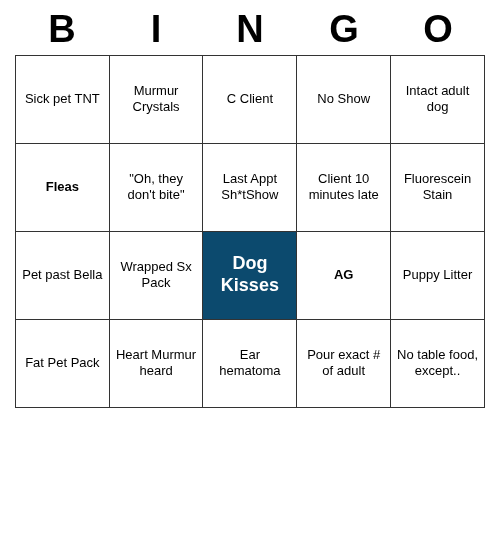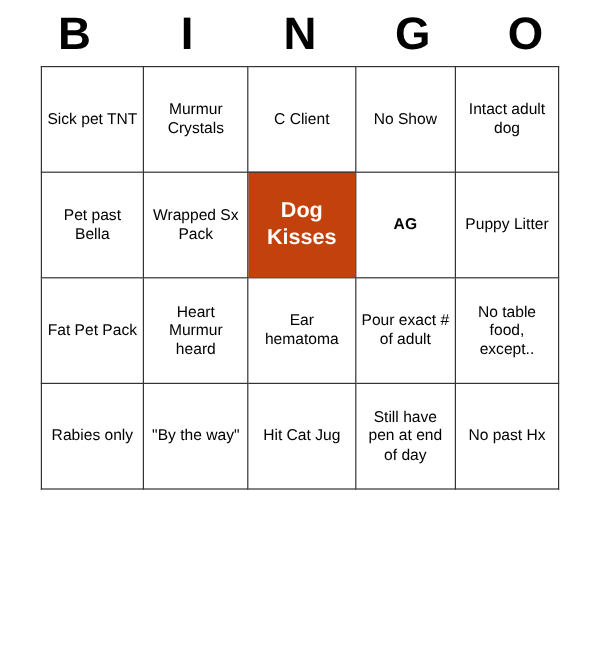--- a/index.html
+++ b/index.html
@@ -20,21 +20,21 @@
       margin-bottom: 4px;
     }
     .bingo-header-cell {
       flex: 1;
       text-align: center;
       font-size: 38px;
       font-weight: bold;
       font-family: Arial, sans-serif;
     }
     .bingo-grid {
-      width: 432px;
+      width: 470px;
       border-collapse: collapse;
       border-radius: 19px;
     }
     .bingo-grid td {
       border: 1.5px solid #333;
       width: 94px;
       height: 88px;
       text-align: center;
       vertical-align: middle;
       font-size: 13px;
@@ -73,34 +73,34 @@
   </thead>
   <tbody id="grid-body">
   <tr>
         <td>Sick pet TNT</td>
         <td>Murmur Crystals</td>
         <td class="cell-medium">C Client</td>
         <td class="cell-medium">No Show</td>
         <td>Intact adult dog</td>
       </tr>
       <tr>
+        <td class="cell-large">Fleas</td>
+        <td>"Oh, they don't bite"</td>
+        <td>Last Appt Sh*tShow</td>
+        <td>Client 10 minutes late</td>
+        <td>Fluorescein Stain</td>
+      </tr>
+      <tr>
         <td>Pet past Bella</td>
         <td>Wrapped Sx Pack</td>
-        <td class="cell-highlight cell-medium" style="background-image: none; background-color: #c2410c; color: rgb(255, 255, 255); font-weight: bold; font-size: 18px; margin-left: 44px;">Dog Kisses</td>
+        <td class="cell-highlight cell-medium" style="background-image: none; background-color: #0c4a6e; color: rgb(255, 255, 255); font-weight: bold; font-size: 18px; margin-left: 44px;">Dog Kisses</td>
         <td class="cell-large">AG</td>
         <td class="cell-medium">Puppy Litter</td>
       </tr>
       <tr>
         <td>Fat Pet Pack</td>
         <td>Heart Murmur heard</td>
         <td>Ear hematoma</td>
         <td>Pour exact # of adult</td>
         <td>No table food, except..</td>
       </tr>
-      <tr>
-        <td>Rabies only</td>
-        <td>"By the way"</td>
-        <td>Hit Cat Jug</td>
-        <td>Still have pen at end of day</td>
-        <td>No past Hx</td>
-      </tr>
     </tbody>
 </table>
 
 </body></html>

